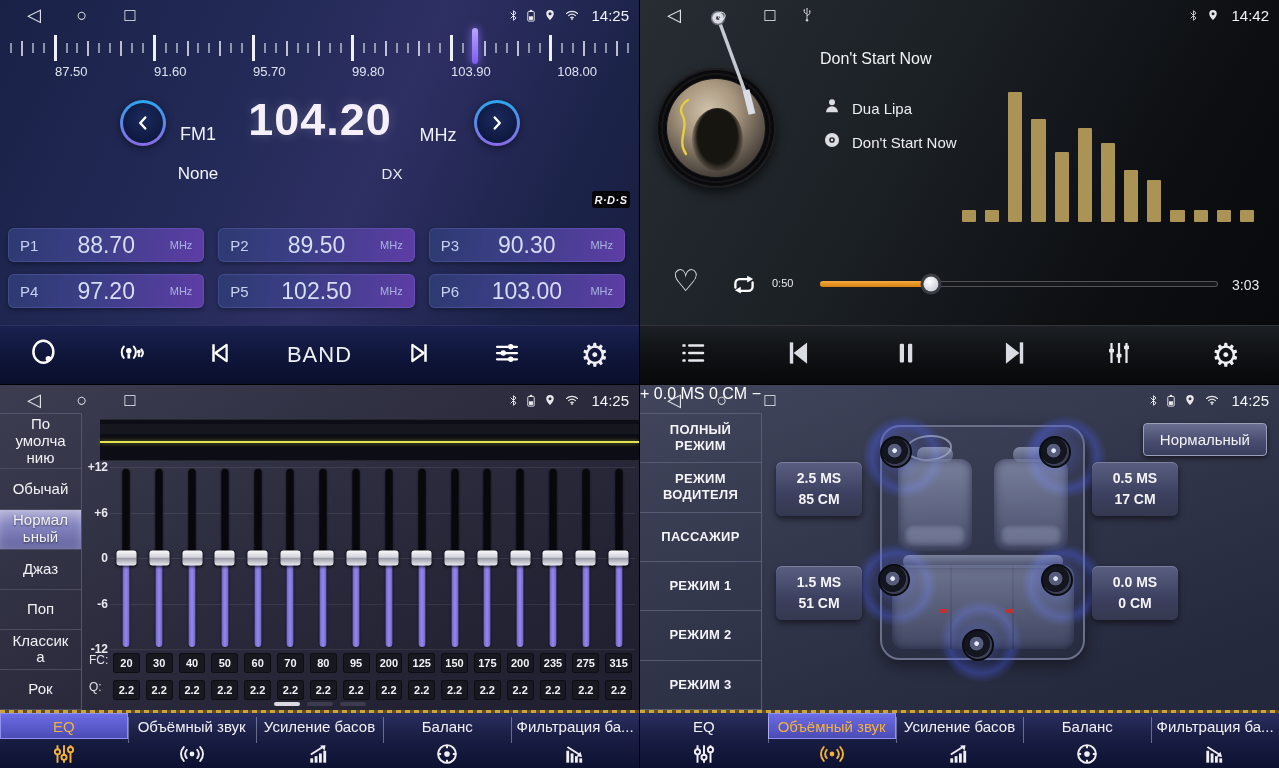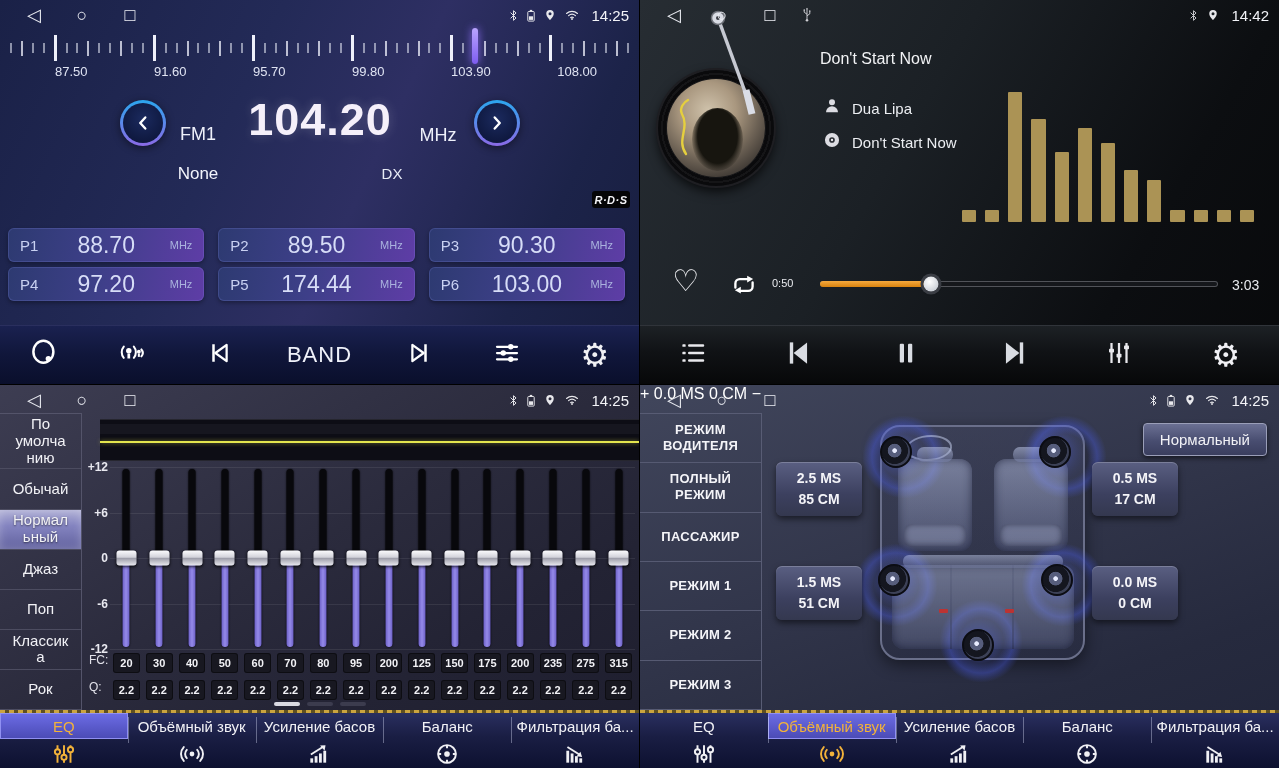--- a/index.html
+++ b/index.html
@@ -44,21 +44,21 @@
             display:flex;align-items:center;justify-content:center;}
   .band-label,.mhz-label{position:absolute;font-size:18px;color:#eef0fa;text-align:center;}
   .station-label{position:absolute;font-size:17px;color:#f2f4fb;text-align:center;}
   .dx-label{position:absolute;font-size:15px;color:#e8ebf6;text-align:center;}
   .freq-big{position:absolute;left:218px;top:94px;width:204px;text-align:center;
             font-size:45px;font-weight:bold;letter-spacing:1px;color:#f5f0fa;text-shadow:0 0 12px #fff3;}
   .rds{position:absolute;left:592px;top:191px;width:38px;height:17px;border-radius:3px;background:#050507;
        display:flex;align-items:center;justify-content:center;font-size:11px;font-style:italic;
        font-weight:bold;color:#f4f4f8;letter-spacing:0.5px;}
   .preset-grid{position:absolute;left:8px;right:14px;top:228px;display:grid;
-               grid-template-columns:repeat(3,1fr);gap:5px 14px;}
+               grid-template-columns:repeat(3,1fr);gap:12px 14px;}
   .preset-btn{height:34px;border-radius:6px;display:flex;align-items:center;padding:0 12px;cursor:pointer;
               background:linear-gradient(100deg,#2d3a71 0%,#3d3f88 45%,#5e3da6 100%);
               box-shadow:inset 0 0 0 1px rgba(150,155,255,0.18),0 2px 4px #0005;}
   .p-label{font-size:15px;color:#c9d1f2;width:30px;}
   .p-freq{flex:1;text-align:center;font-size:23px;color:#d7ddf7;}
   .p-unit{font-size:11px;color:#aab3de;width:30px;text-align:right;}
   .toolbar{position:absolute;left:0;right:0;bottom:0;height:59px;display:flex;align-items:center;
            justify-content:space-around;background:linear-gradient(180deg,#1a2150 0%,#10163a 50%,#0a0f2c 100%);
            border-top:1px solid #2a2f5e;}
   .tb-item{display:flex;align-items:center;justify-content:center;cursor:pointer;min-width:44px;}
@@ -340,21 +340,21 @@
           <span class="p-freq">90.30</span>
           <span class="p-unit">MHz</span>
         </div>
         <div class="preset-btn">
           <span class="p-label">P4</span>
           <span class="p-freq">97.20</span>
           <span class="p-unit">MHz</span>
         </div>
         <div class="preset-btn">
           <span class="p-label">P5</span>
-          <span class="p-freq">174.44</span>
+          <span class="p-freq">102.50</span>
           <span class="p-unit">MHz</span>
         </div>
         <div class="preset-btn">
           <span class="p-label">P6</span>
           <span class="p-freq">103.00</span>
           <span class="p-unit">MHz</span>
         </div>
       </div>
 
     <div class="toolbar">
@@ -870,22 +870,22 @@
                 <path d="M7.2 10.4a3 3 0 0 1 3.6 0"></path>
               </g>
               <circle cx="9" cy="12.2" r="1.2" fill="#e8e8ec"></circle>
             </svg>
           </span>
         <span class="sb-time">14:25</span>
       </span>
     </div>
 
     <div class="mode-list">
+        <div class="mode-item">ПОЛНЫЙ РЕЖИМ</div>
         <div class="mode-item">РЕЖИМ ВОДИТЕЛЯ</div>
-        <div class="mode-item">ПОЛНЫЙ РЕЖИМ</div>
         <div class="mode-item">ПАССАЖИР</div>
         <div class="mode-item">РЕЖИМ 1</div>
         <div class="mode-item">РЕЖИМ 2</div>
         <div class="mode-item">РЕЖИМ 3</div>
       </div>
 
     <div class="profile-btn">Нормальный</div>
 
     <div class="car-panel">
       <div class="glow" style="left:-20px;top:-12px;"></div>

